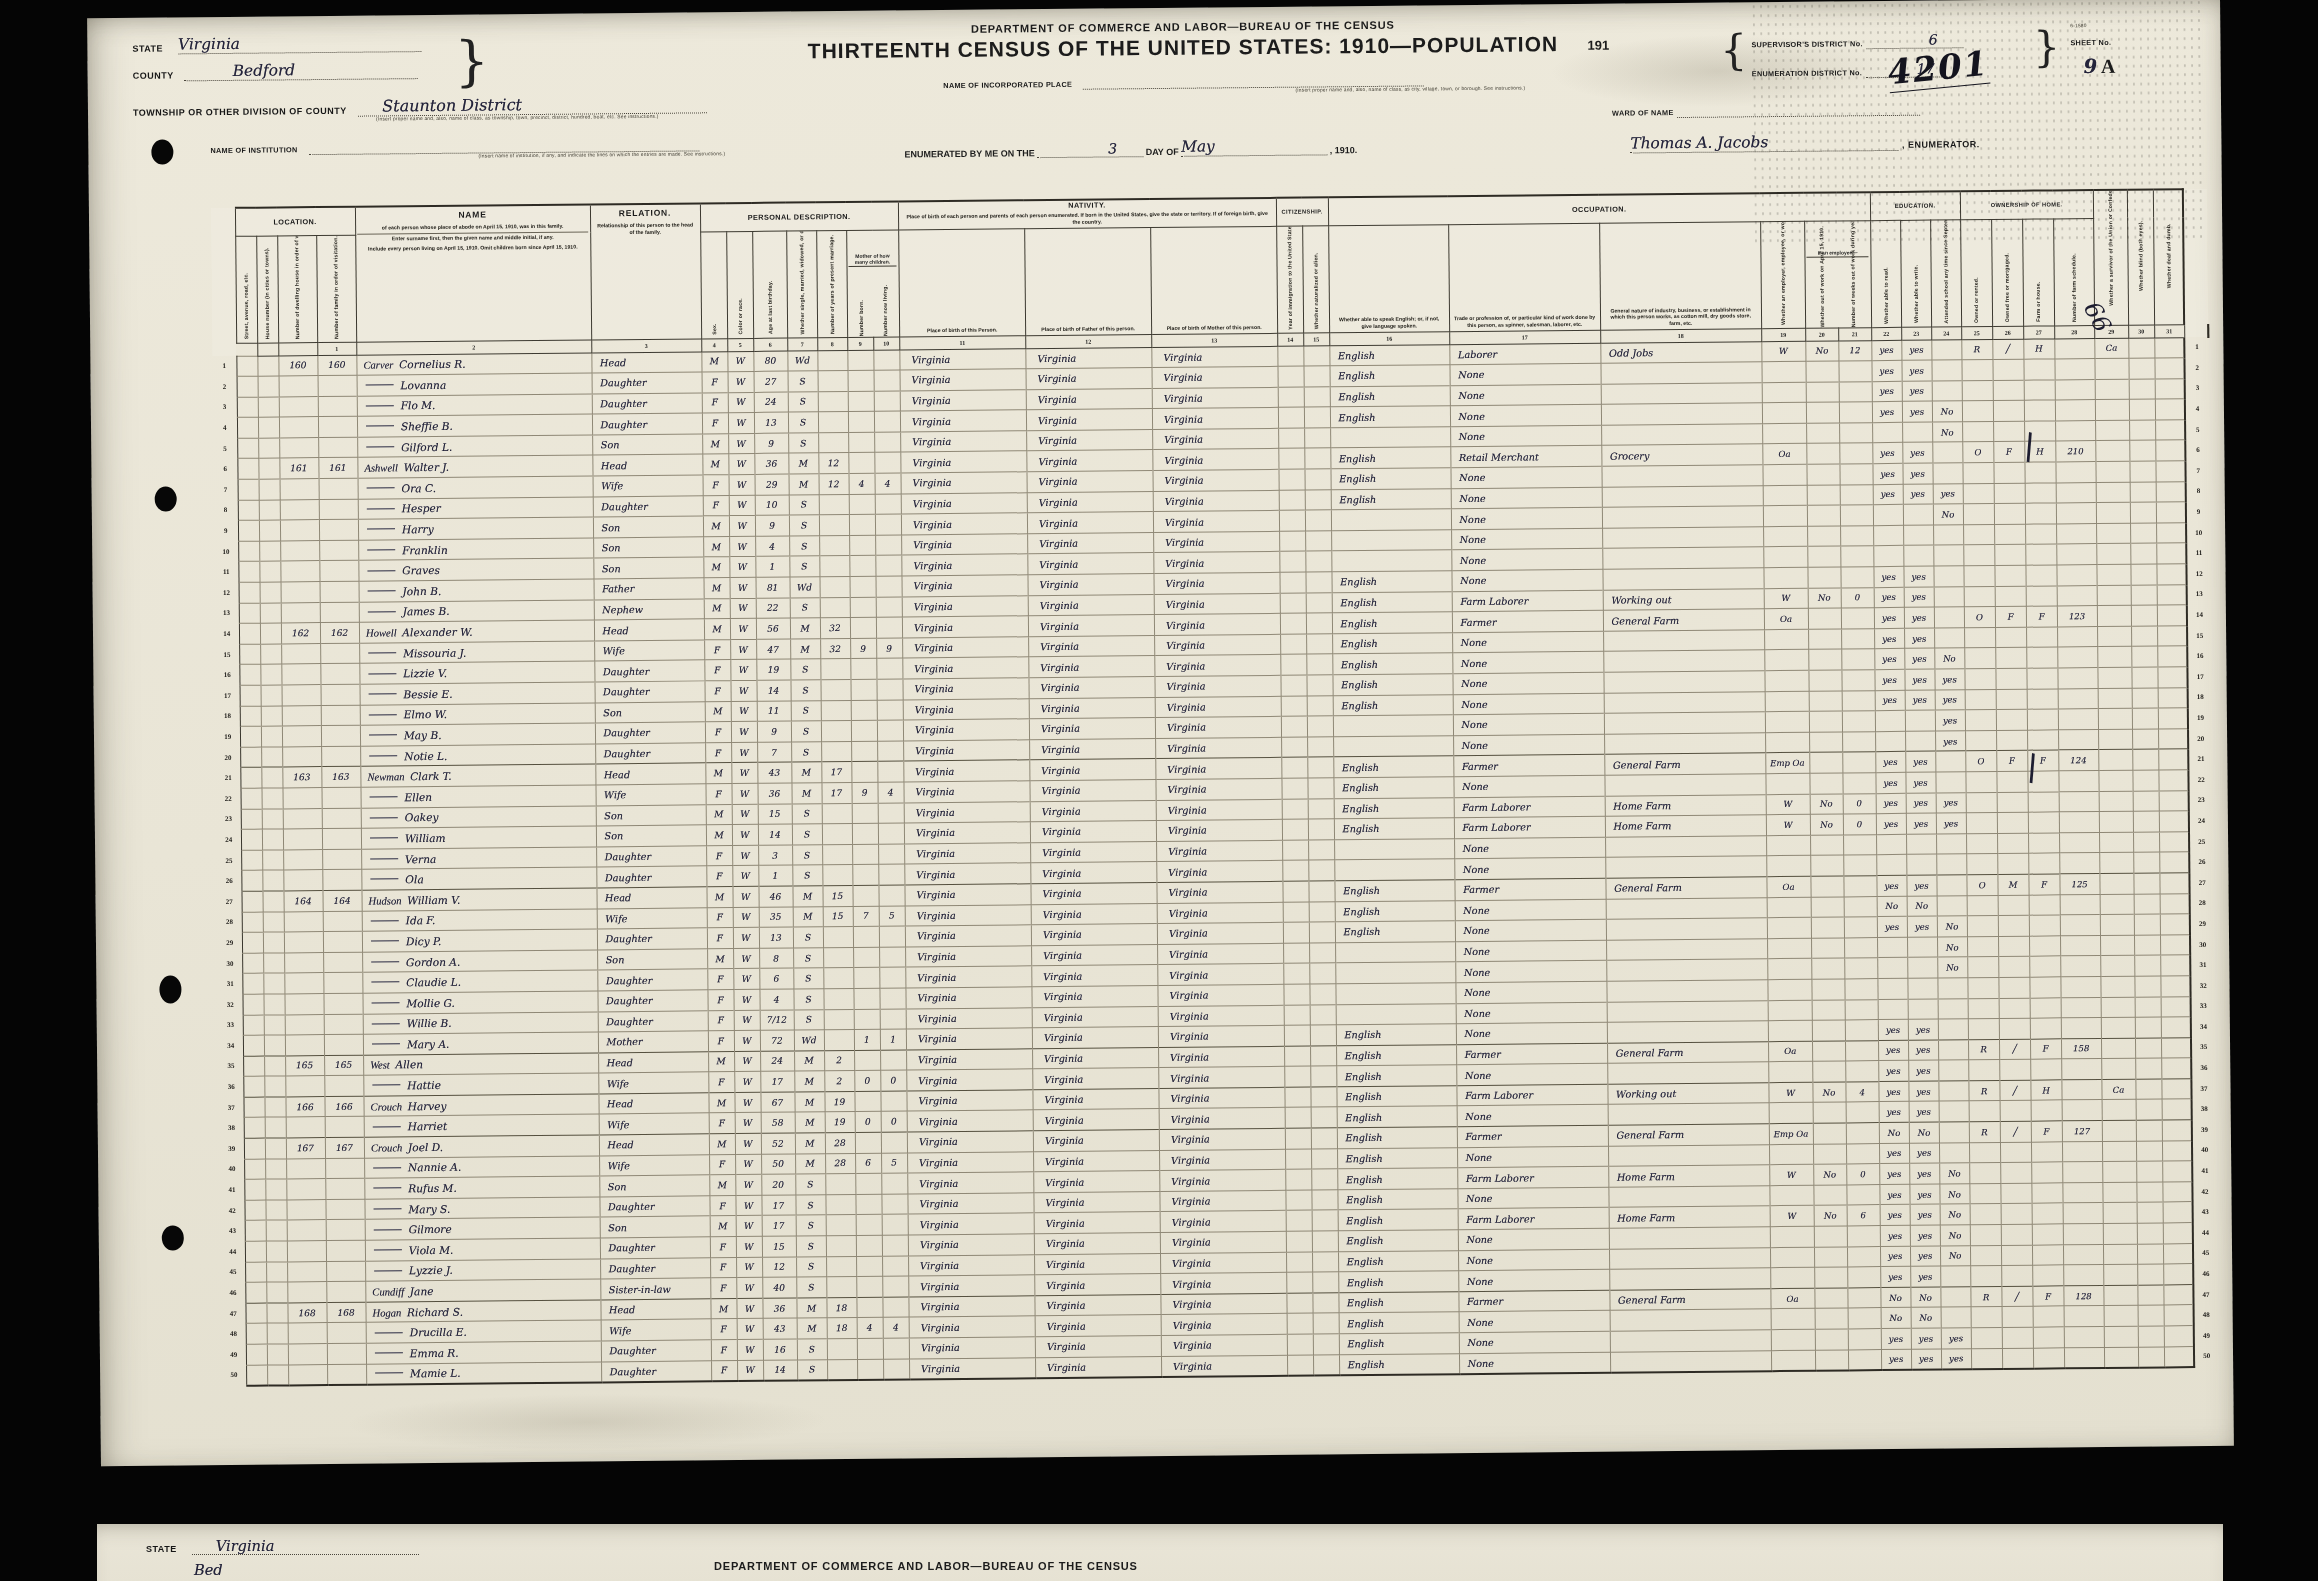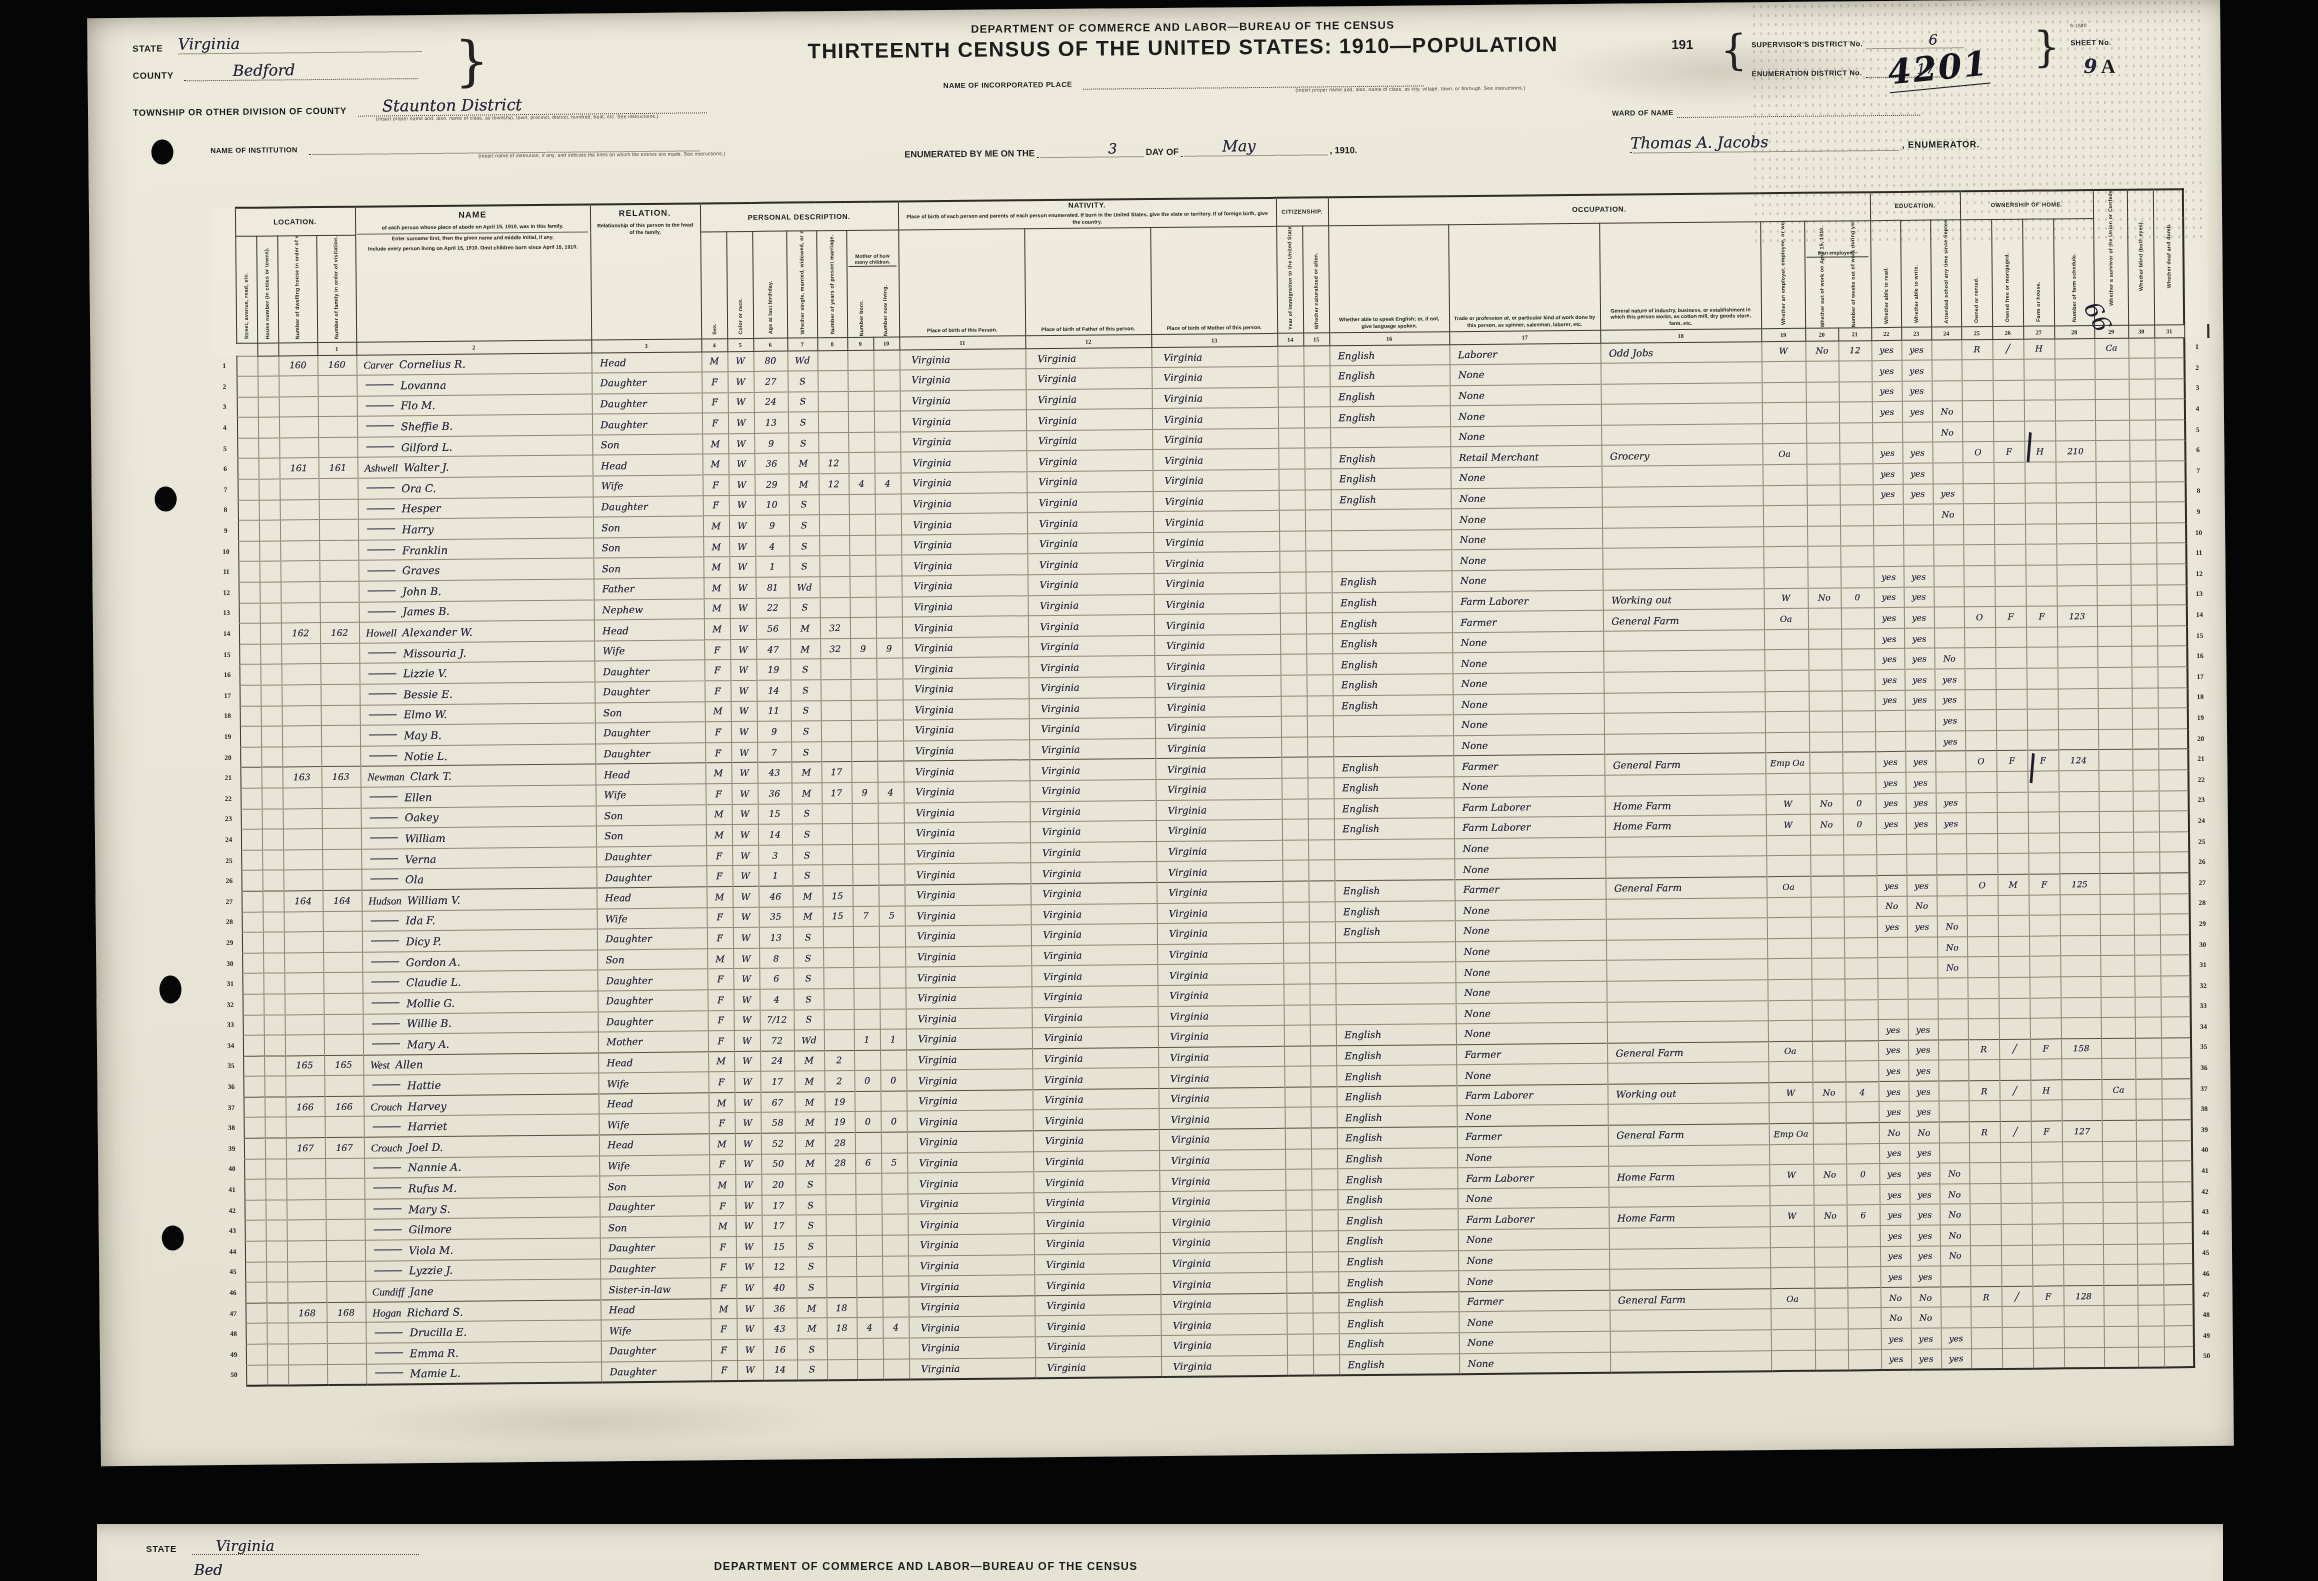--- a/index.html
+++ b/index.html
@@ -124,29 +124,29 @@
           <span class="lab-sm">NAME OF INCORPORATED PLACE</span>
           <span class="dots" style="width:341px;margin-left:6.5px">&nbsp;</span>
         </div>
         <div class="note" style="margin-left:454px">(Insert proper name and, also, name of class, as city, village, town, or borough.  See instructions.)</div>
       </div>
 
       <div class="abs" style="left:816px;top:130px;font-size:9px;font-weight:bold">
         <span>ENUMERATED BY ME ON THE</span>
         <span class="dots" style="width:106px;text-align:center"><span class="hw" style="font-size:14px;font-weight:normal;margin-left:45px">3</span></span>
         <span>DAY OF</span>
-        <span class="dots" style="width:146px"><span class="hw" style="font-size:15.4px;font-weight:normal;margin-left:41px">May</span></span>
+        <span class="dots" style="width:146px"><span class="hw" style="font-size:15.4px;font-weight:normal;">May</span></span>
         <span>, 1910.</span>
       </div>
       <div class="abs" style="left:1542px;top:131px">
         <span class="dots" style="width:268px"><span class="hw" style="font-size:15.4px">Thomas A. Jacobs</span></span>
         <span class="lab">, ENUMERATOR.</span>
       </div>
 
-      <div class="abs" style="left:1584px;top:34px;font-size:13px;font-weight:bold">191</div>
+      <div class="abs" style="left:1500px;top:34px;font-size:13px;font-weight:bold">191</div>
       <div class="abs brace" style="left:1633px;top:23px;font-size:42px">{</div>
       <div class="abs" style="left:1664px;top:31px">
         <span class="lab-sm">SUPERVISOR'S DISTRICT No.</span>
         <span class="dots" style="width:97px;text-align:center"><span class="hw" style="font-size:14px;margin-left:37px">6</span></span>
       </div>
       <div class="abs" style="left:1664px;top:60px">
         <span class="lab-sm">ENUMERATION DISTRICT No.</span>
         <span class="dots" style="width:88px;text-align:center"><span class="hw" style="font-size:14px;margin-left:32px">17</span></span>
       </div>
       <div class="abs brace" style="left:1946px;top:23px;font-size:42px">}</div>

